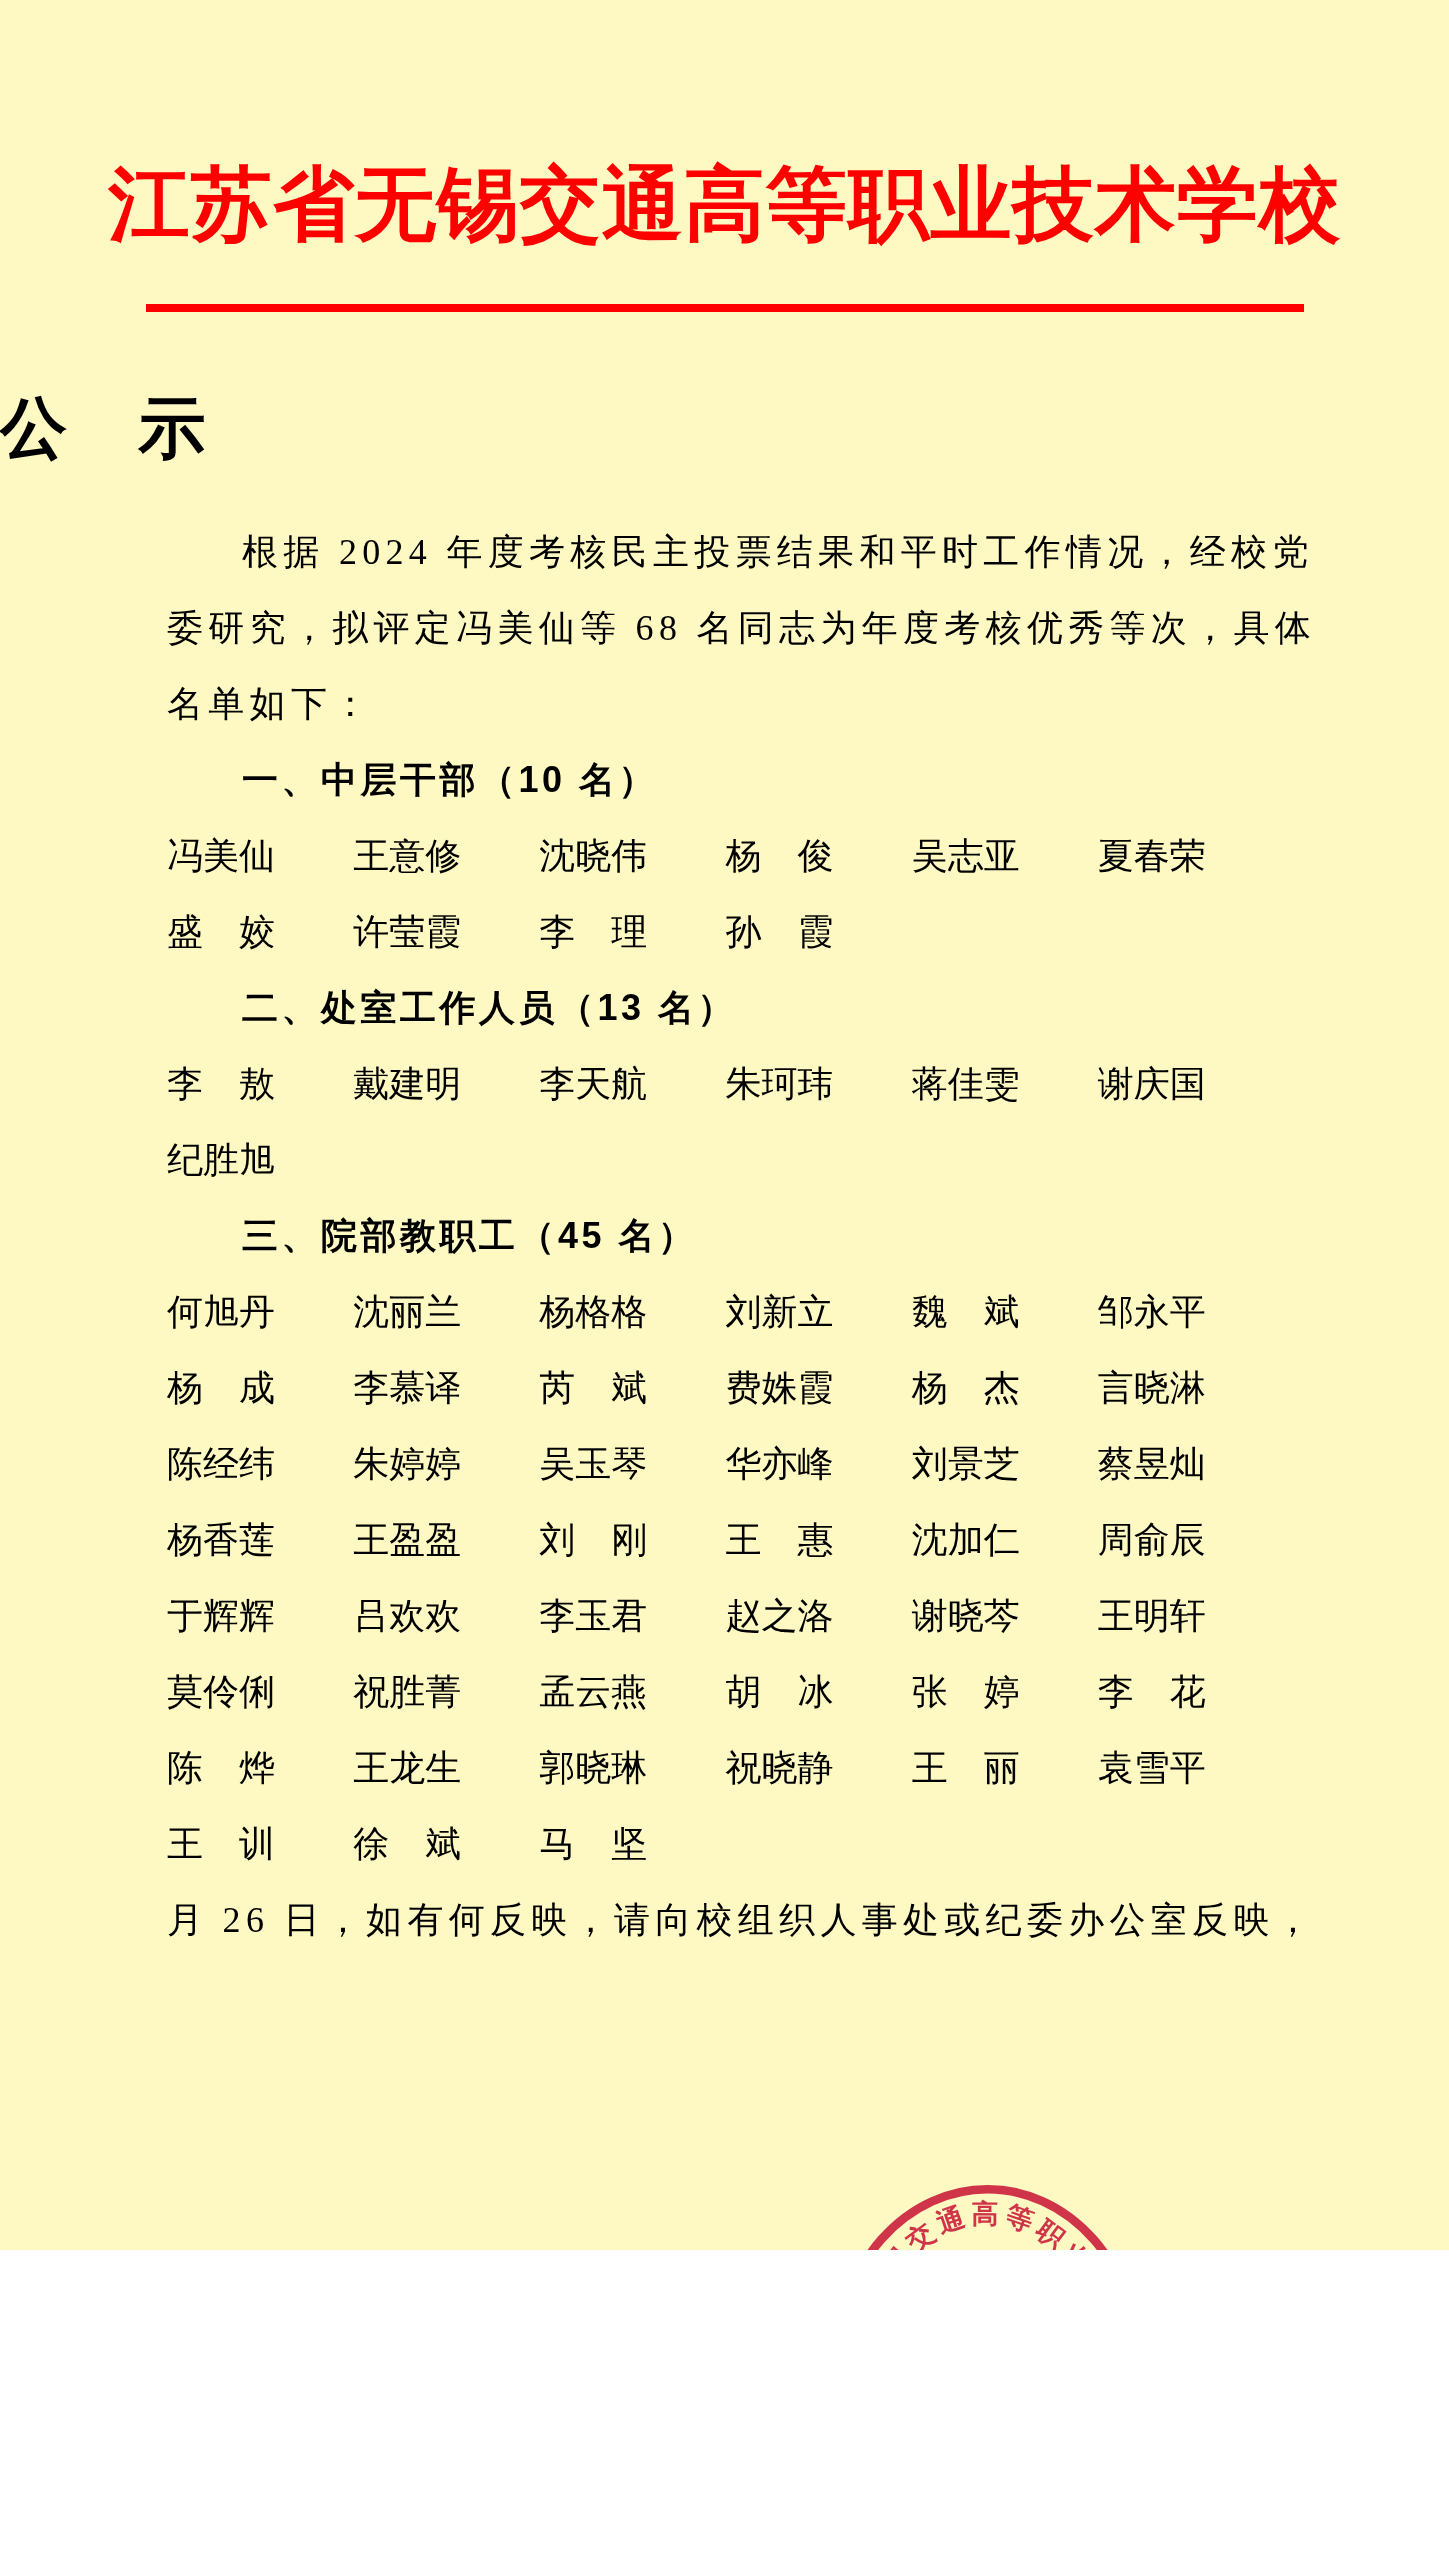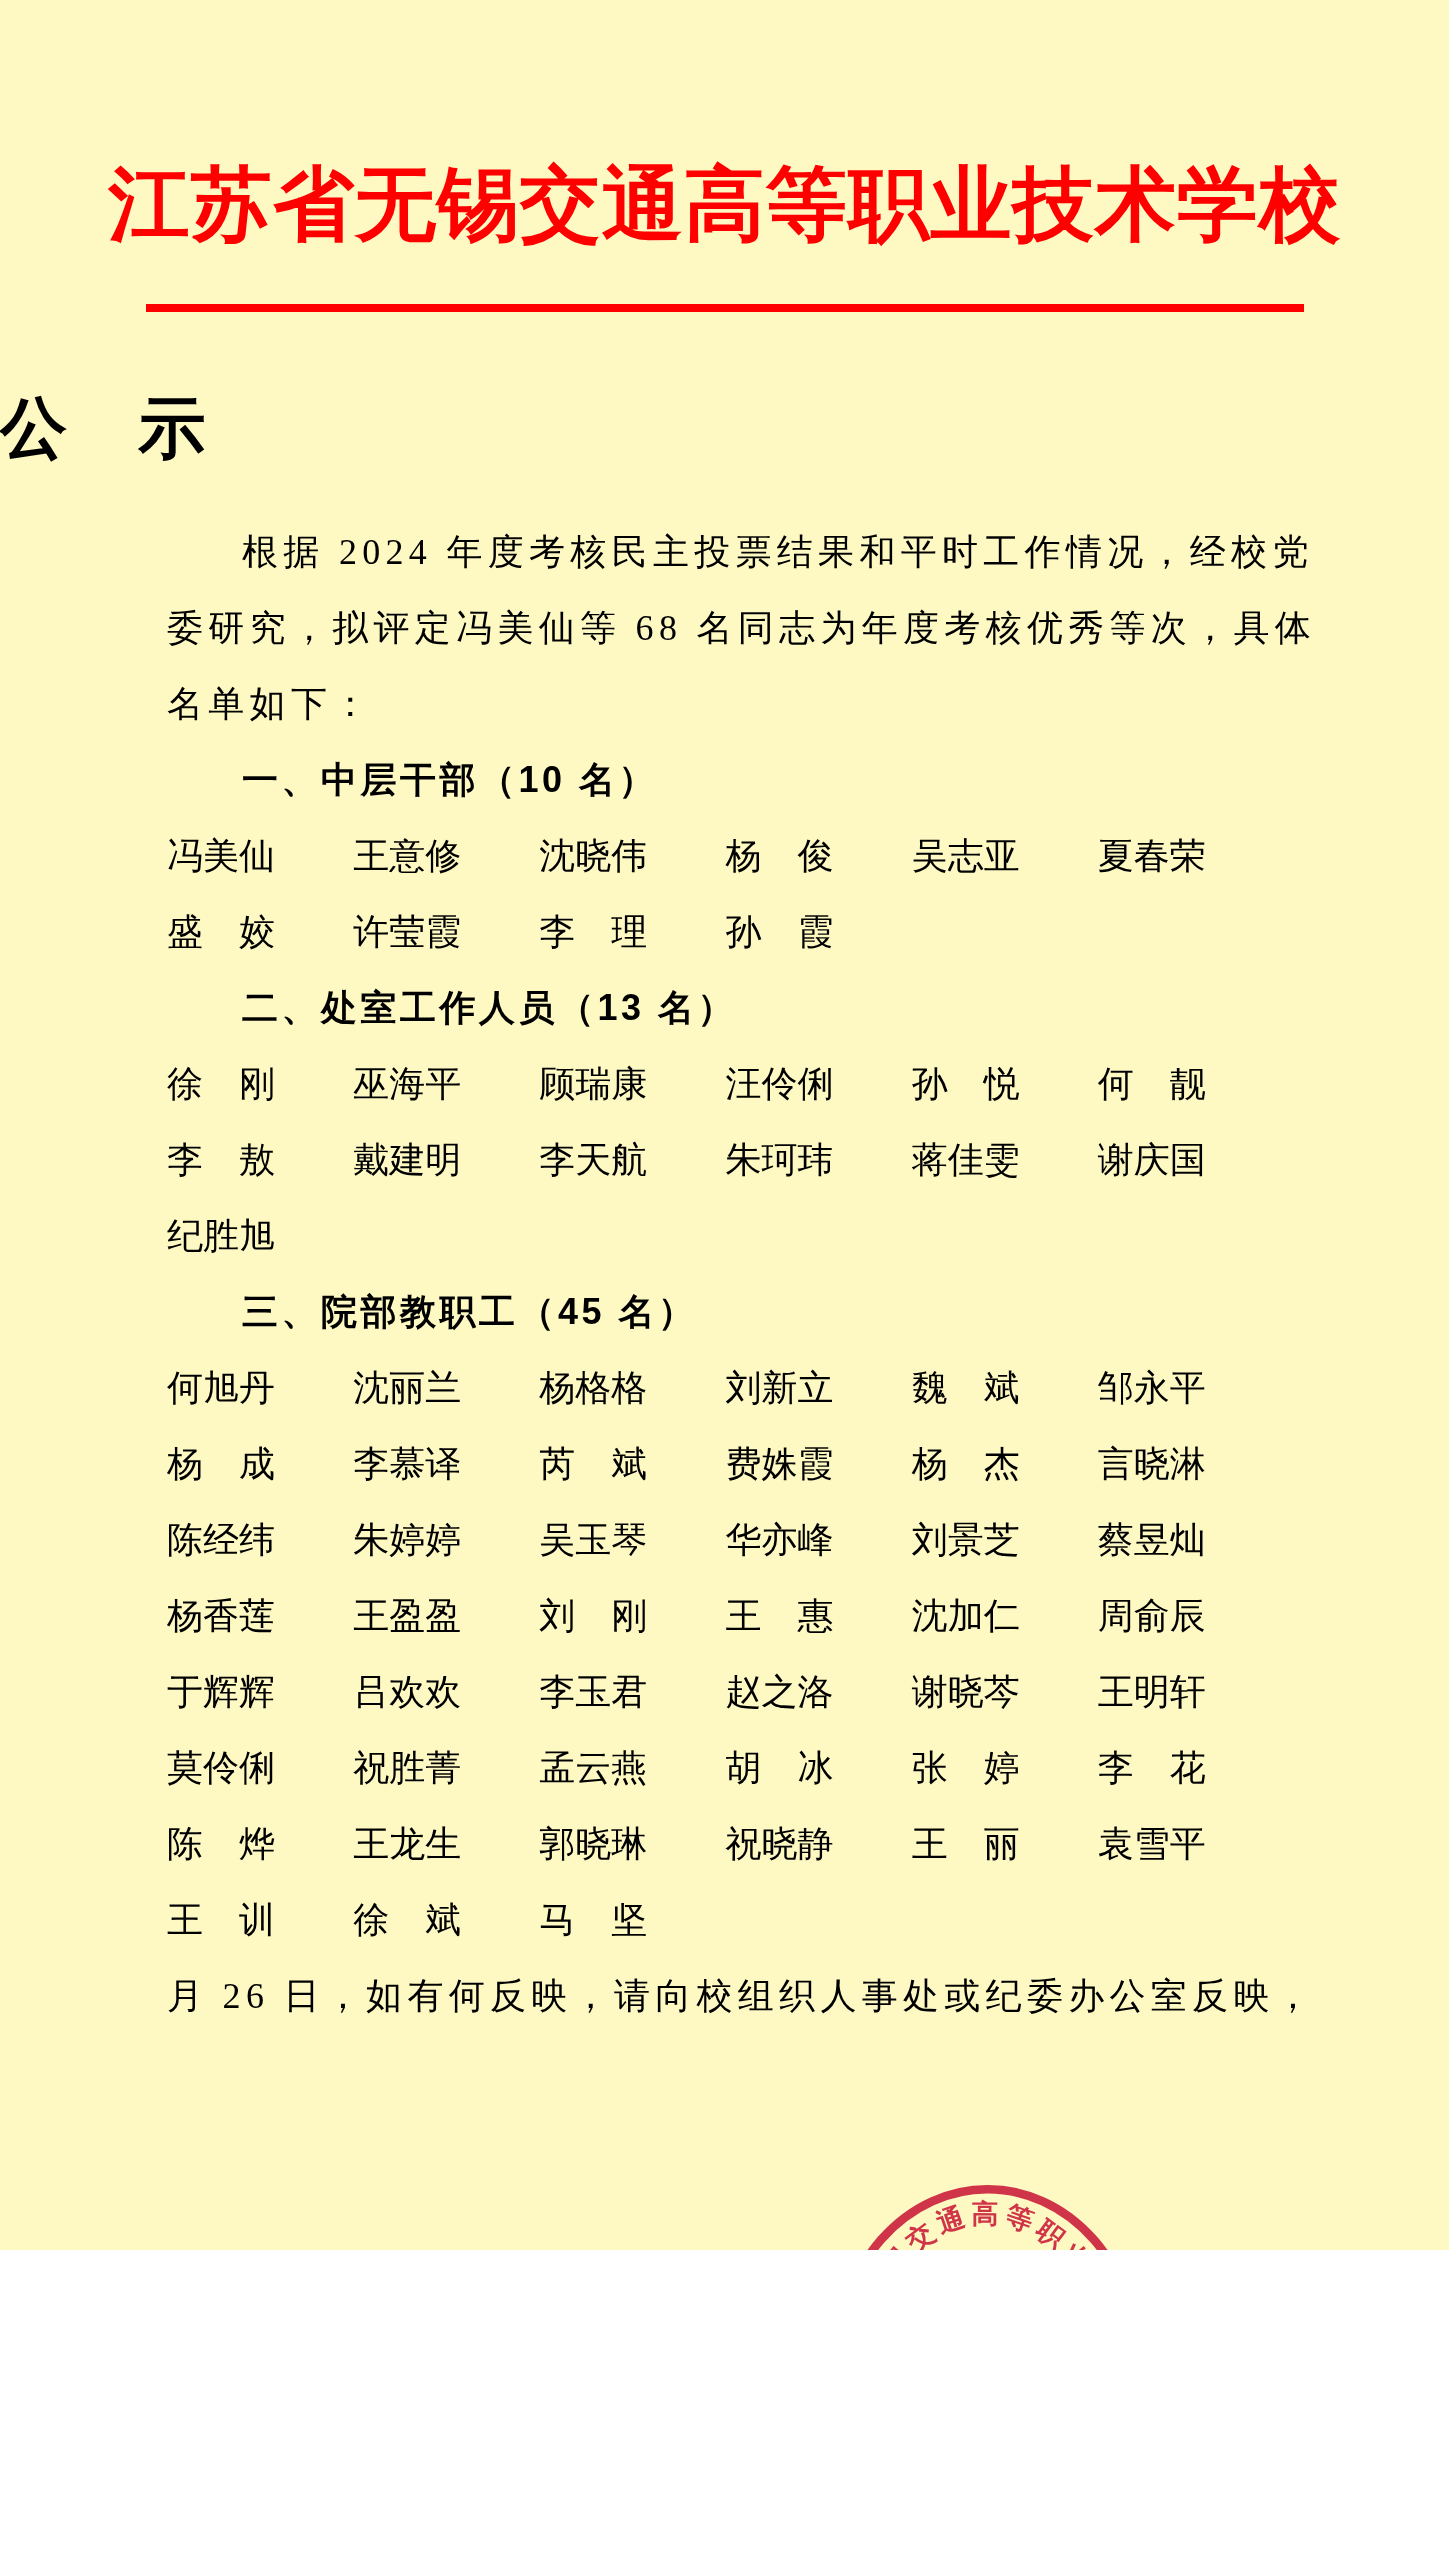--- a/index.html
+++ b/index.html
@@ -134,28 +134,20 @@
         <span class="name-cell">夏春荣</span>
       </div>
     <div class="line name-row">
         <span class="name-cell">盛　姣</span>
         <span class="name-cell">许莹霞</span>
         <span class="name-cell">李　理</span>
         <span class="name-cell">孙　霞</span>
       </div>
 
     <div class="line indent heading">二、处室工作人员（13 名）</div>
-    <div class="line name-row">
-        <span class="name-cell">徐　刚</span>
-        <span class="name-cell">巫海平</span>
-        <span class="name-cell">顾瑞康</span>
-        <span class="name-cell">汪伶俐</span>
-        <span class="name-cell">孙　悦</span>
-        <span class="name-cell">何　靓</span>
-      </div>
     <div class="line name-row">
         <span class="name-cell">李　敖</span>
         <span class="name-cell">戴建明</span>
         <span class="name-cell">李天航</span>
         <span class="name-cell">朱珂玮</span>
         <span class="name-cell">蒋佳雯</span>
         <span class="name-cell">谢庆国</span>
       </div>
     <div class="line name-row">
         <span class="name-cell">纪胜旭</span>

